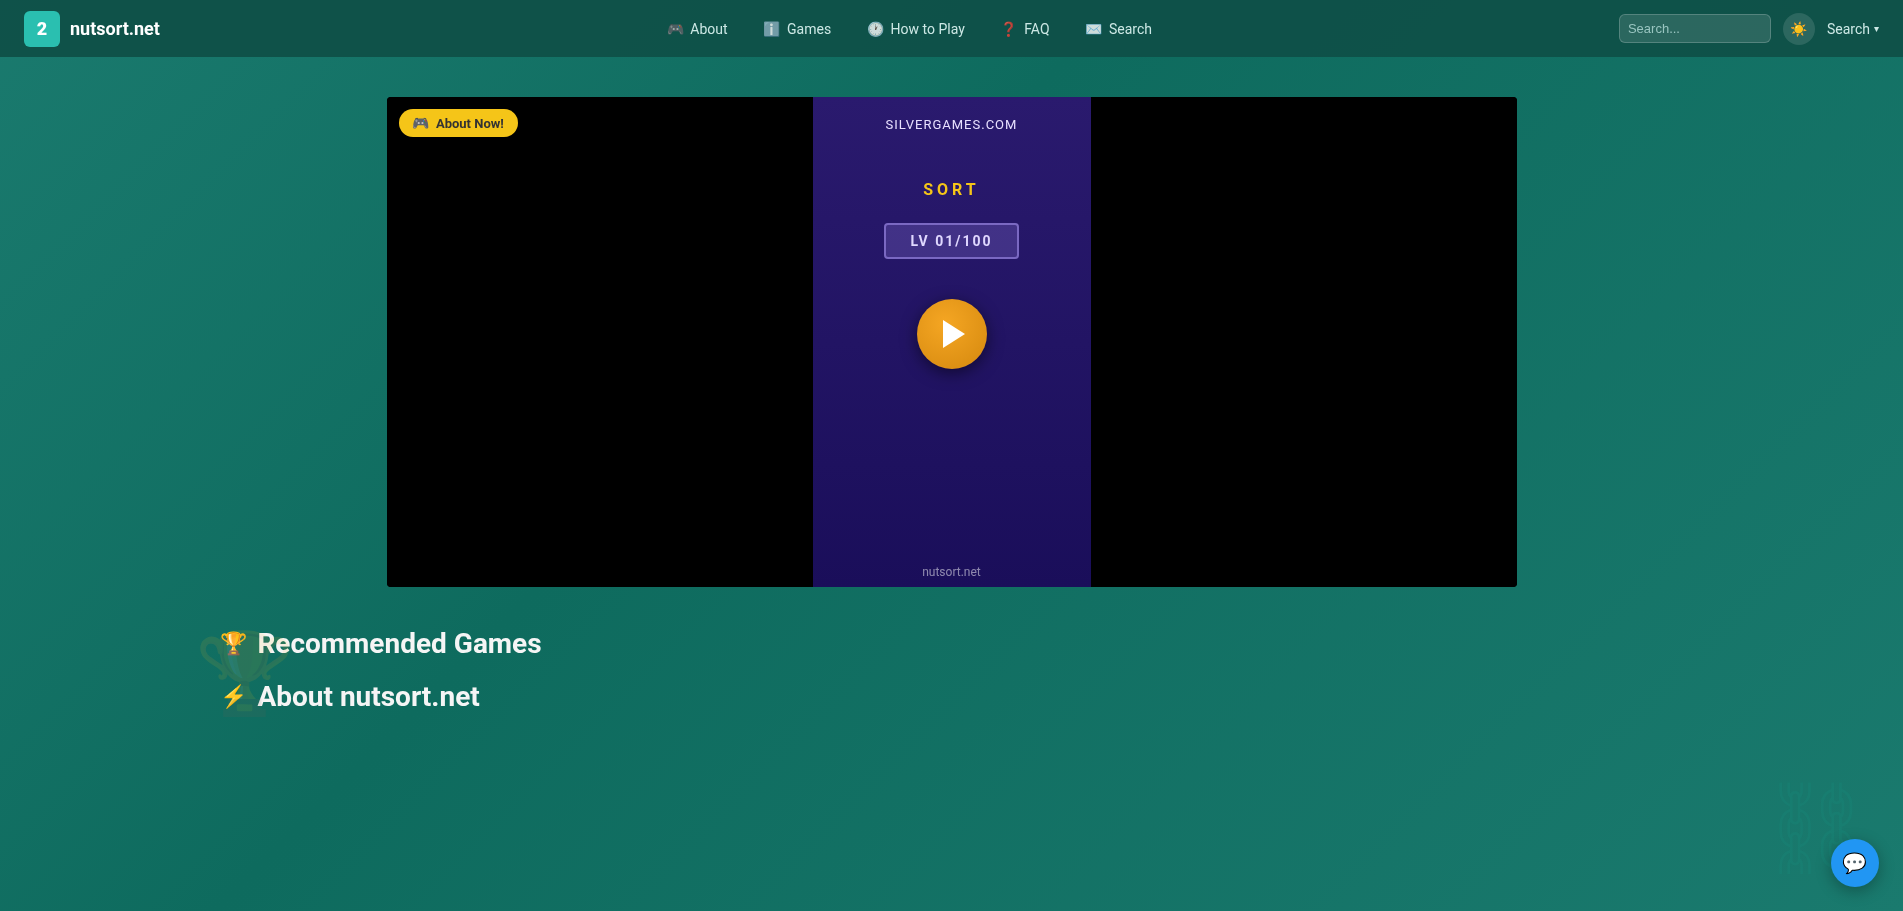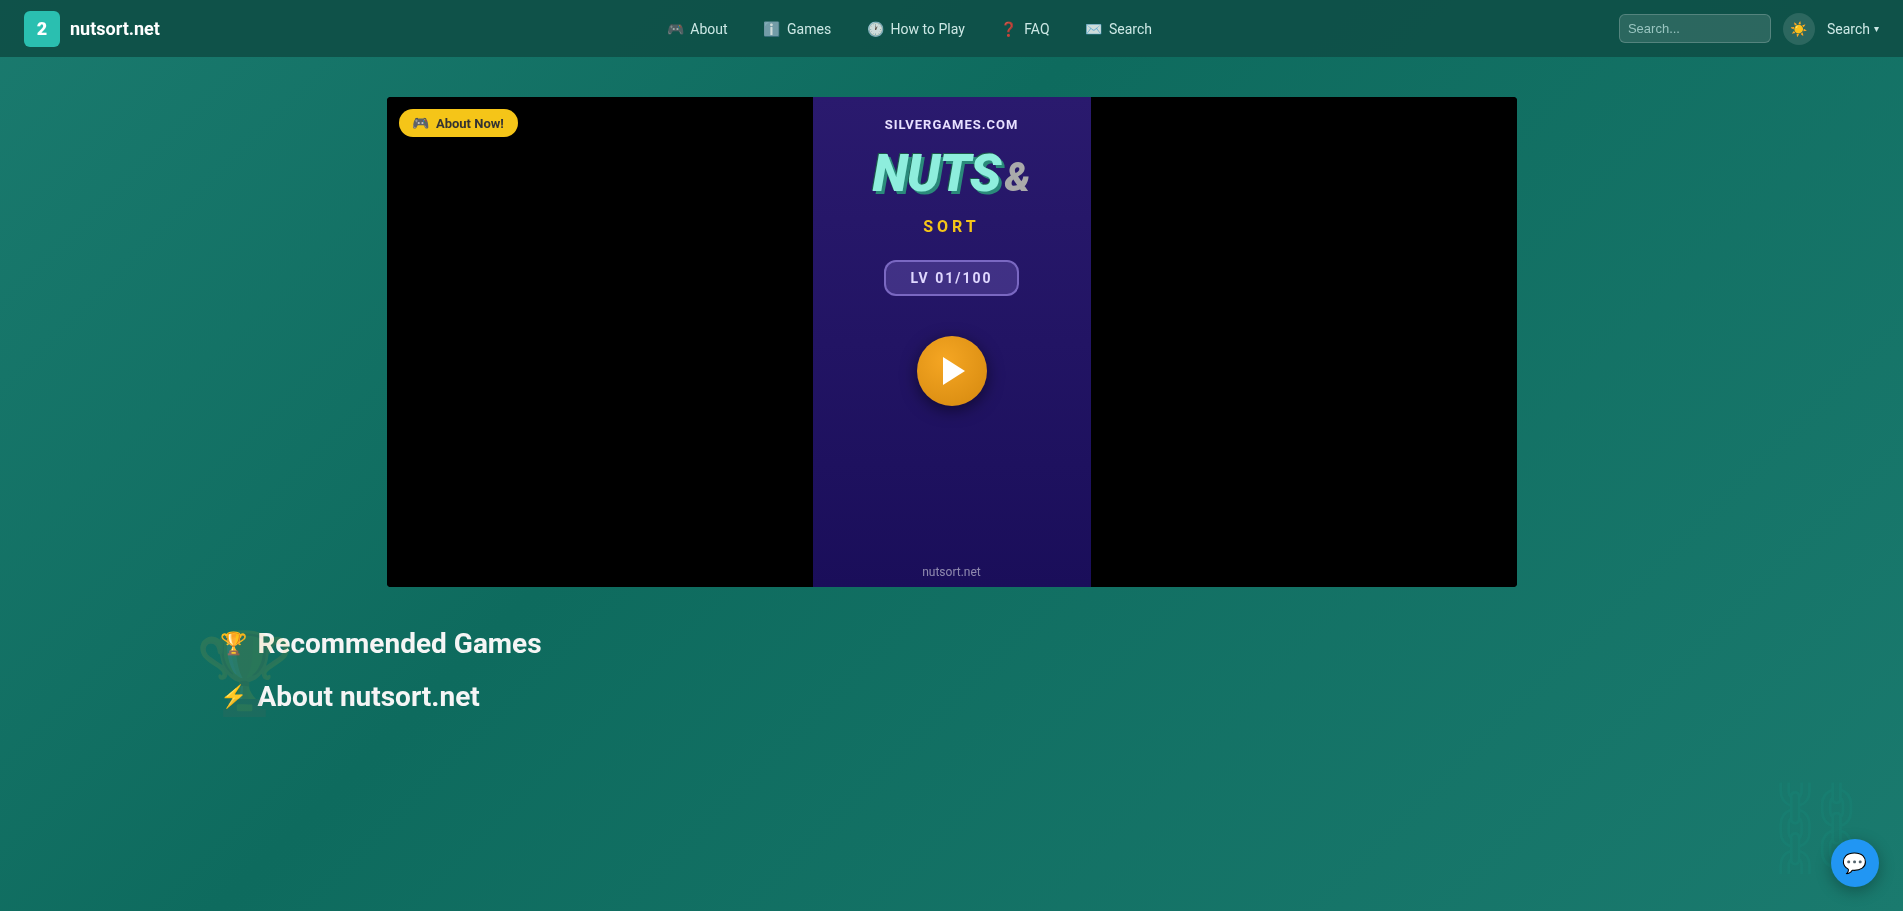--- a/index.html
+++ b/index.html
@@ -155,23 +155,23 @@
       background: linear-gradient(180deg, #2a1a6e 0%, #1a0e5a 100%);
       display: flex;
       flex-direction: column;
       align-items: center;
       padding: 20px 10px;
       position: relative;
     }
     .silvergames-label {
       color: #e8e0ff;
       font-size: 13px;
-      font-weight: 700;
+      font-weight: 400;
       letter-spacing: 1px;
-      margin-bottom: 16px;
+      margin-bottom: 32px;
     }
     .game-logo {
       text-align: center;
       margin-bottom: 24px;
     }
     .nuts-text {
       font-size: 52px;
       font-weight: 900;
       color: #8eeedd;
       text-shadow: 3px 3px 0px #2a8a7a, -1px -1px 0px #1a5a4a;
@@ -196,21 +196,21 @@
     .sort-text {
       font-size: 16px;
       font-weight: 700;
       color: #f5c518;
       letter-spacing: 4px;
       margin-top: 16px;
     }
     .level-badge {
       background: rgba(180,160,255,0.2);
       border: 2px solid rgba(180,160,255,0.5);
-      border-radius: 12px;
+      border-radius: 4px;
       padding: 8px 24px;
       color: #e0d8ff;
       font-size: 14px;
       font-weight: 700;
       letter-spacing: 2px;
       margin-bottom: 40px;
     }
     .play-button-circle {
       width: 70px;
       height: 70px;
@@ -360,24 +360,20 @@
       <span class="gamepad-icon">🎮</span>
       <span>About Now!</span>
     </div>
 
     <div class="game-left-panel"></div>
 
     <div class="game-center-panel">
       <div class="silvergames-label">SILVERGAMES.COM</div>
 
       <div class="game-logo">
-        <div style="display:flex; align-items:baseline; justify-content:center; gap:4px;">
-          <span class="nuts-text">NUTS</span>
-          <span class="ampersand-text">&amp;</span>
-        </div>
         <div class="sort-text">SORT</div>
       </div>
 
       <div class="level-badge">LV  01/100</div>
 
       <div class="play-button-circle">
         <div class="play-triangle"></div>
       </div>
 
       <div class="nutsort-watermark">nutsort.net</div>

